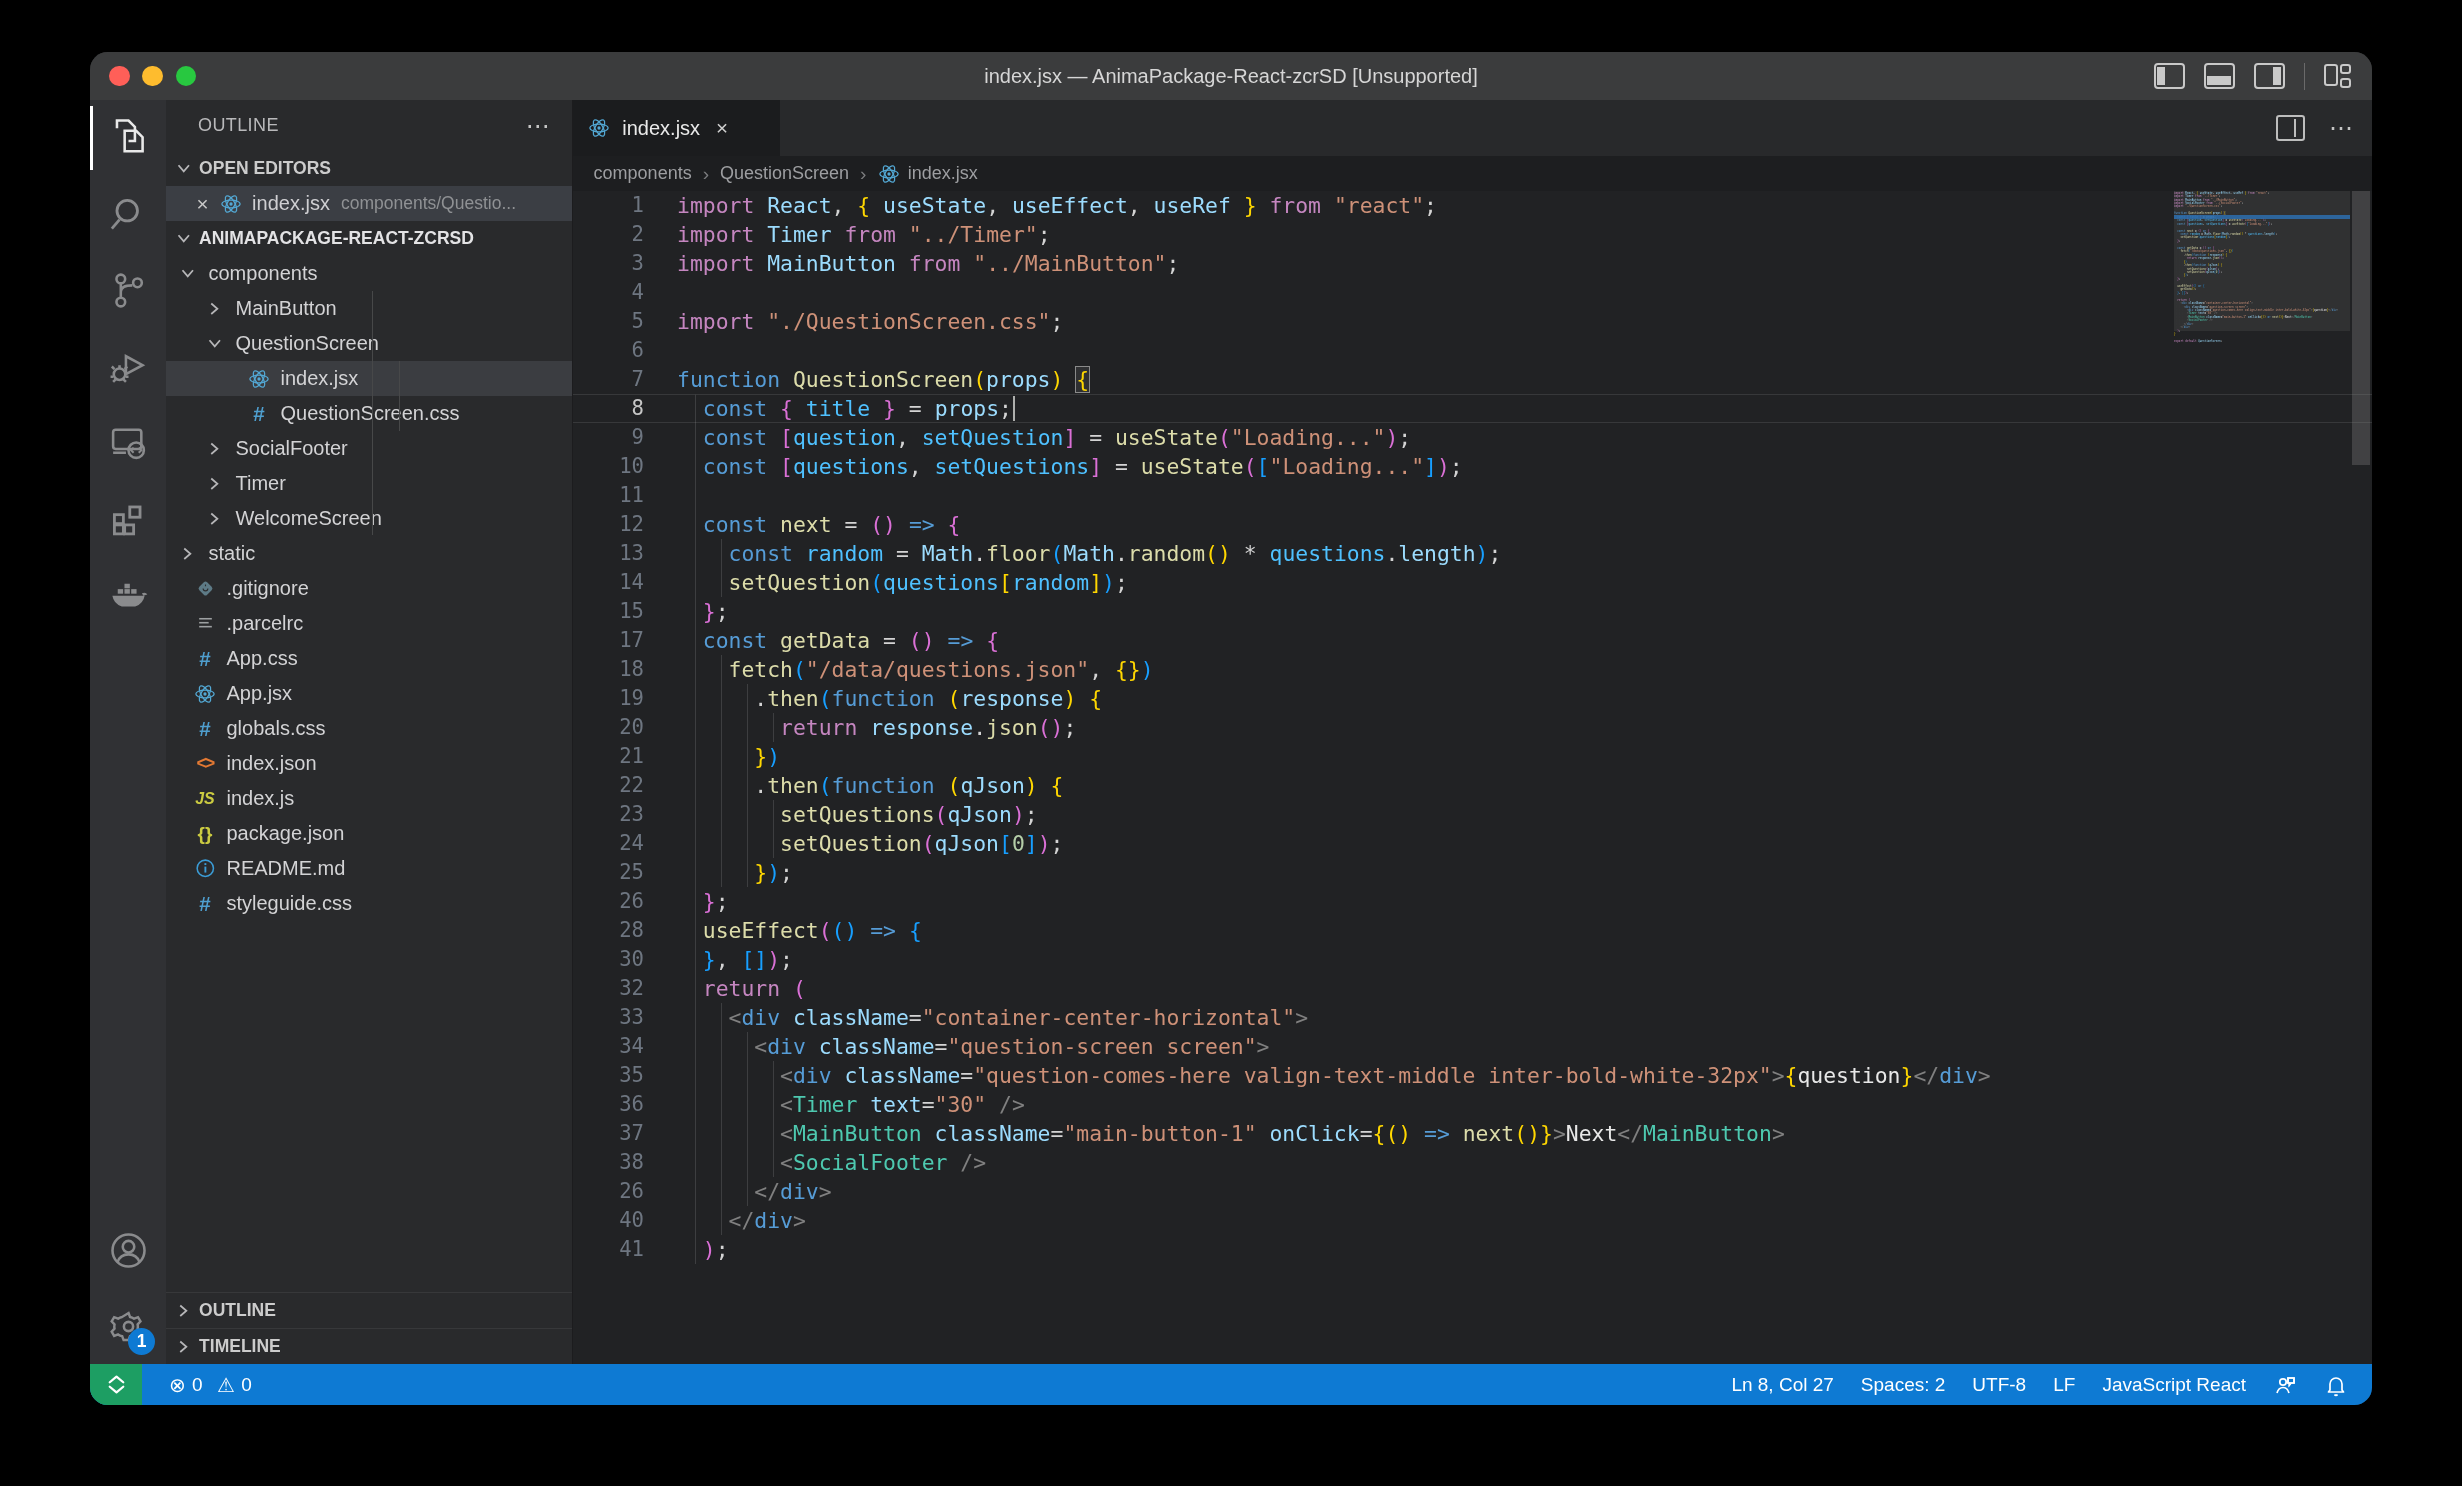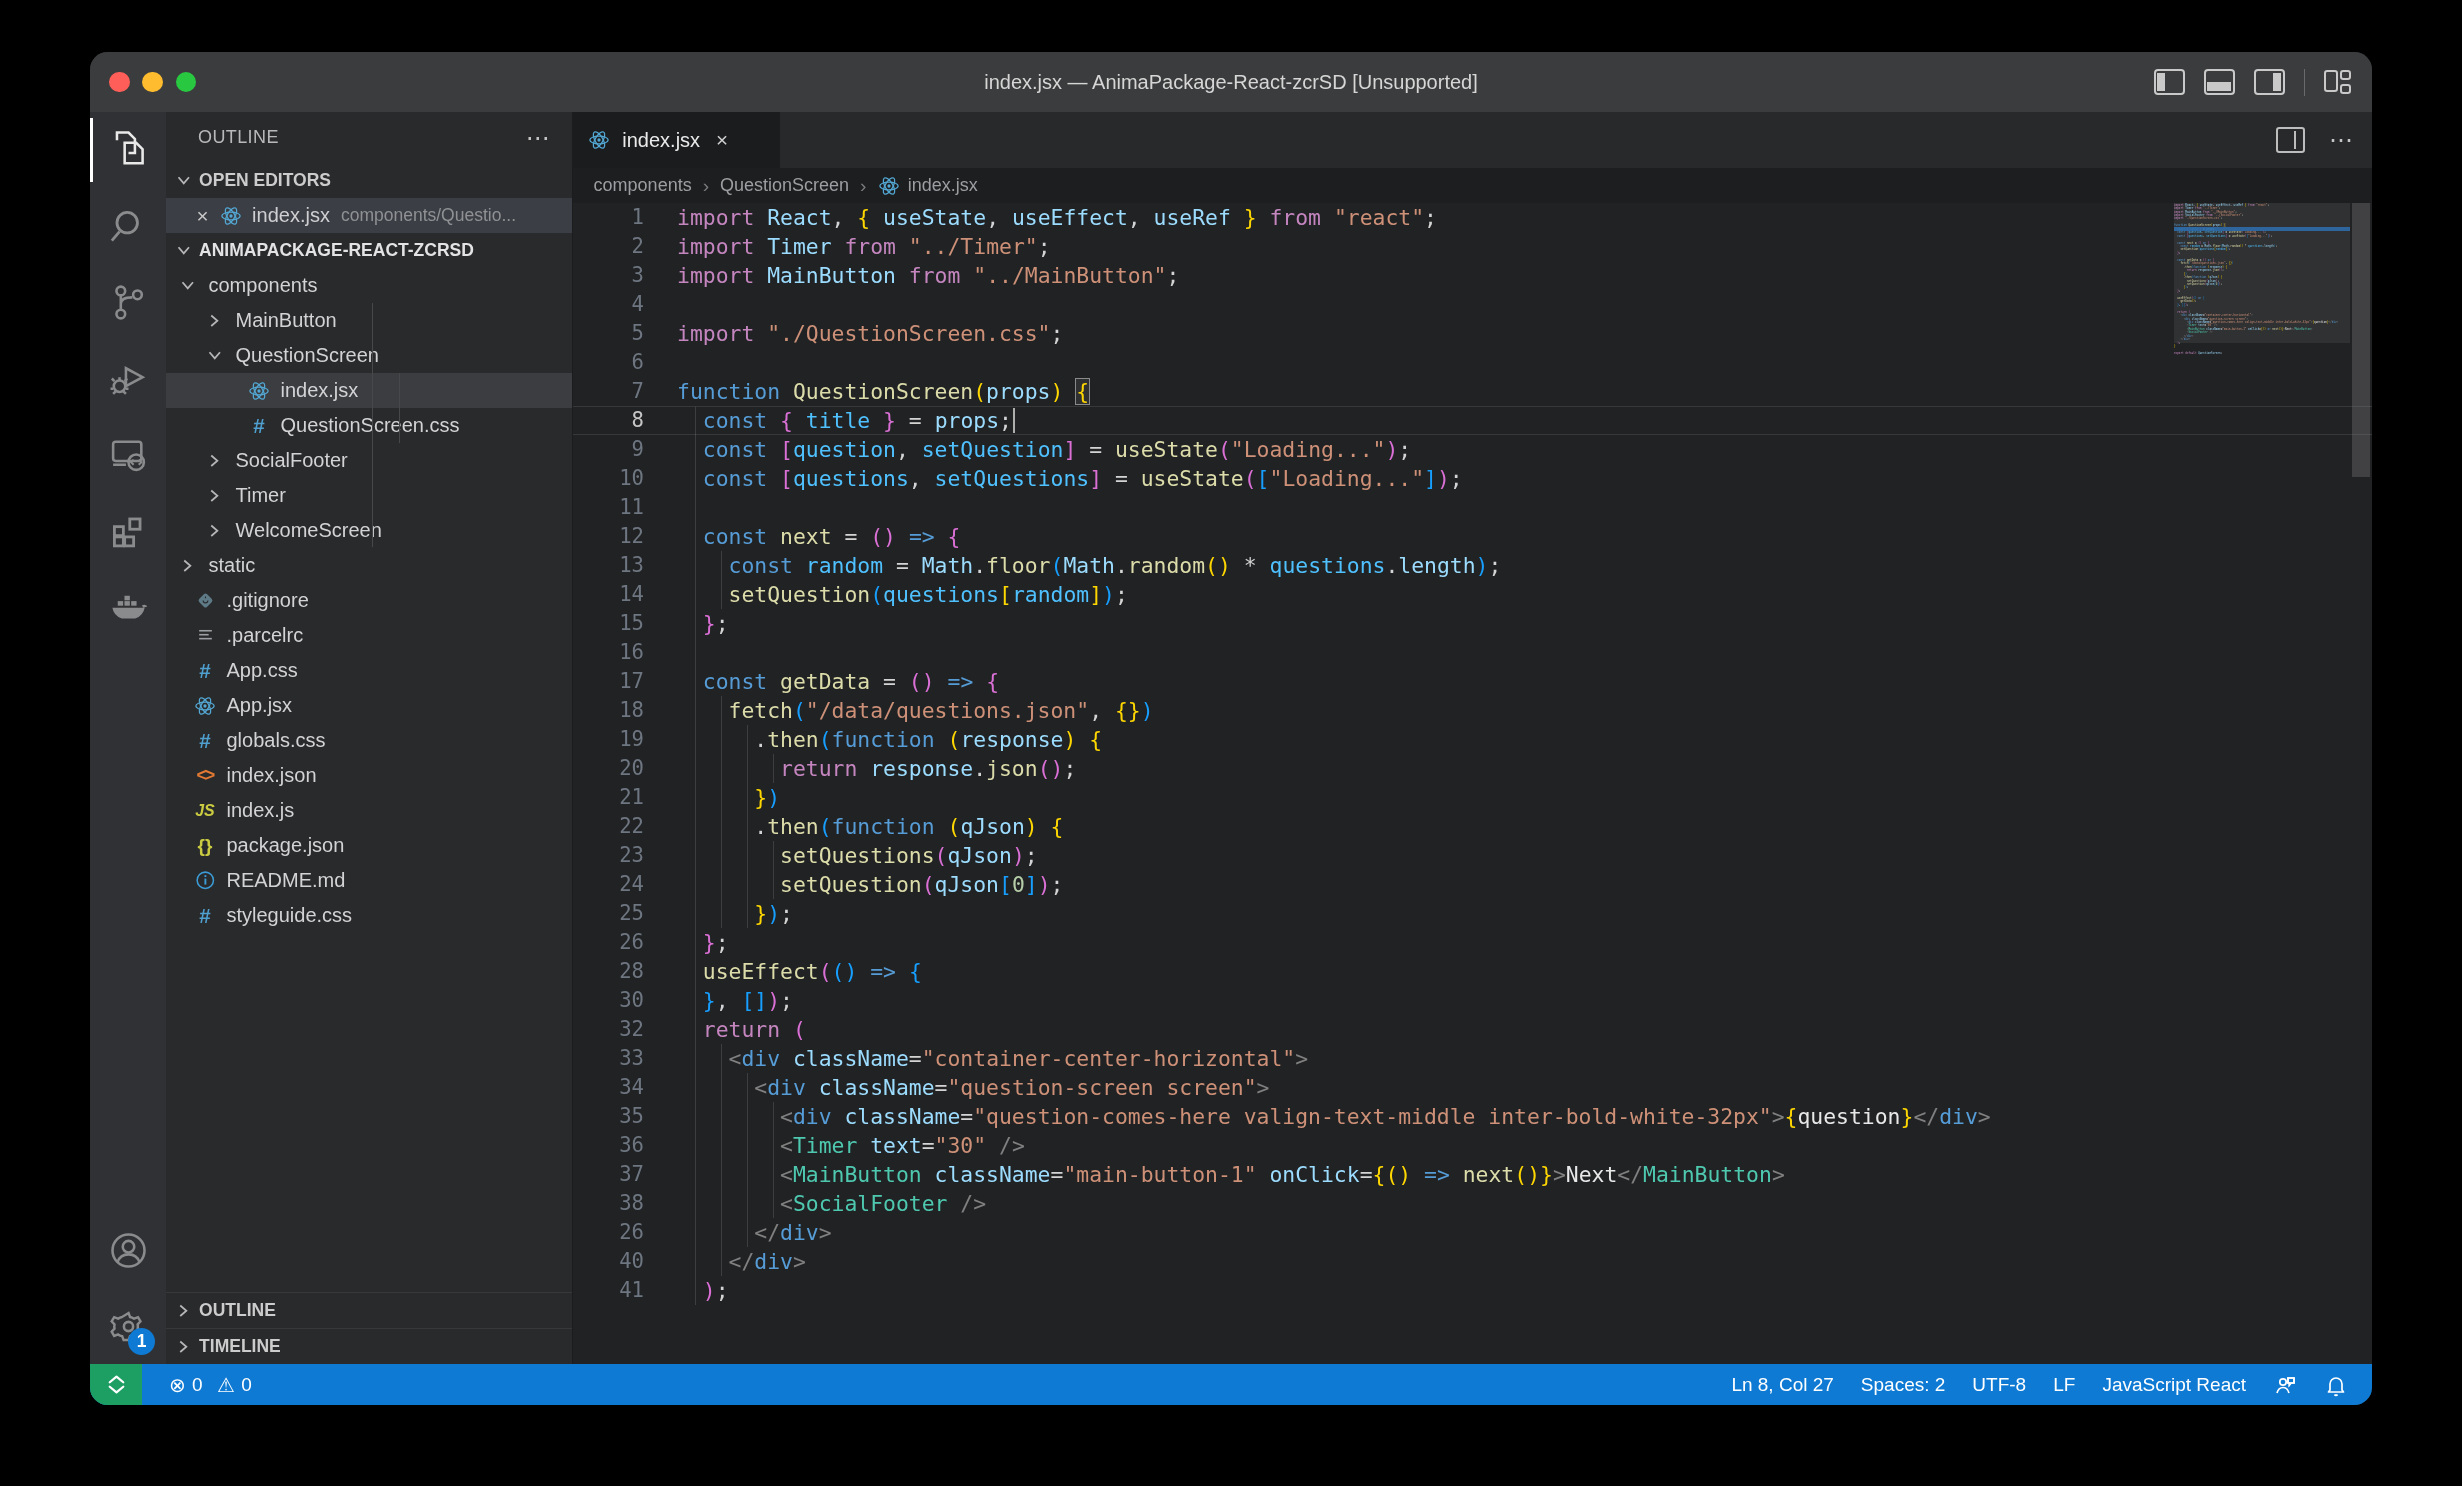--- a/index.html
+++ b/index.html
@@ -1,21 +1,21 @@
 <!DOCTYPE html>
 <html style="font-size:12.7px"><head>
 <meta charset="utf-8">
 <style>
   html,body{margin:0;padding:0;background:#000;}
   #screen{position:relative;width:2462px;height:1487px;background:#000;overflow:hidden;
           font-family:"Liberation Sans",sans-serif;-webkit-font-smoothing:antialiased;}
   #window{position:absolute;left:90px;top:52px;width:2282px;height:1353px;background:#212224;
           border-radius:17.5px;overflow:hidden;box-shadow:0 32px 95px rgba(0,0,0,.7);display:flex;flex-direction:column;}
   
-  #titlebar{height:60px;background:#3b3c3d;display:flex;align-items:center;position:relative;flex:0 0 auto;}
+  #titlebar{height:48px;background:#3b3c3d;display:flex;align-items:center;position:relative;flex:0 0 auto;}
   .traffic{width:20.6px;height:20.6px;border-radius:50%;margin-left:12.7px;}
   .t-red{background:#ff5f58;margin-left:19px;}
   .t-yellow{background:#febc2e;}
   .t-green{background:#28c840;}
   #window-title{position:absolute;left:0;right:0;text-align:center;color:#d6d6d6;font-size:20px;pointer-events:none;}
   #titlebar-icons{position:absolute;right:20.6px;display:flex;align-items:center;gap:19px;}
   .tb-ico{width:27px;height:22px;border:2px solid #c9c9c9;border-radius:4px;position:relative;}
   .tb-ico .fill{position:absolute;top:1.6px;bottom:1.6px;width:8px;background:#c9c9c9;}
   .tb-sep{width:1.6px;height:27px;background:#6a6a6a;}
   .tb-grid{width:27px;height:24px;position:relative;}
@@ -467,21 +467,20 @@
               <div class="cline"><span class="lnum">6</span><span class="ltext"></span></div>
               <div class="cline"><span class="lnum">7</span><span class="ltext"><span class="tok-k">function</span><span class="tok-f"> QuestionScreen</span><span class="tok-b1">(</span><span class="tok-v">props</span><span class="tok-b1">)</span><span class="tok-p"> </span><span class="tok-b1m">{</span></span></div>
               <div class="cline cur"><span class="lnum">8</span><span class="ltext"><span class="tok-k">  const</span><span class="tok-p"> </span><span class="tok-b2">{</span><span class="tok-c"> title </span><span class="tok-b2">}</span><span class="tok-p"> = </span><span class="tok-v">props</span><span class="tok-p">;</span><span class="iguide" style="left: 18px;"></span><span class="cursor" style="left: 336px;"></span></span></div>
               <div class="cline"><span class="lnum">9</span><span class="ltext"><span class="tok-k">  const</span><span class="tok-p"> </span><span class="tok-b2">[</span><span class="tok-c">question</span><span class="tok-p">, </span><span class="tok-c">setQuestion</span><span class="tok-b2">]</span><span class="tok-p"> = </span><span class="tok-f">useState</span><span class="tok-b2">(</span><span class="tok-s">"Loading..."</span><span class="tok-b2">)</span><span class="tok-p">;</span><span class="iguide" style="left: 18px;"></span></span></div>
               <div class="cline"><span class="lnum">10</span><span class="ltext"><span class="tok-k">  const</span><span class="tok-p"> </span><span class="tok-b2">[</span><span class="tok-c">questions</span><span class="tok-p">, </span><span class="tok-c">setQuestions</span><span class="tok-b2">]</span><span class="tok-p"> = </span><span class="tok-f">useState</span><span class="tok-b2">(</span><span class="tok-b3">[</span><span class="tok-s">"Loading..."</span><span class="tok-b3">]</span><span class="tok-b2">)</span><span class="tok-p">;</span><span class="iguide" style="left: 18px;"></span></span></div>
               <div class="cline"><span class="lnum">11</span><span class="ltext"><span class="iguide" style="left: 18px;"></span></span></div>
               <div class="cline"><span class="lnum">12</span><span class="ltext"><span class="tok-k">  const</span><span class="tok-f"> next</span><span class="tok-p"> = </span><span class="tok-b2">(</span><span class="tok-b2">)</span><span class="tok-p"> </span><span class="tok-k">=&gt;</span><span class="tok-p"> </span><span class="tok-b2">{</span><span class="iguide" style="left: 18px;"></span></span></div>
               <div class="cline"><span class="lnum">13</span><span class="ltext"><span class="tok-k">    const</span><span class="tok-c"> random</span><span class="tok-p"> = </span><span class="tok-v">Math</span><span class="tok-p">.</span><span class="tok-f">floor</span><span class="tok-b3">(</span><span class="tok-v">Math</span><span class="tok-p">.</span><span class="tok-f">random</span><span class="tok-b1">(</span><span class="tok-b1">)</span><span class="tok-p"> * </span><span class="tok-c">questions</span><span class="tok-p">.</span><span class="tok-v">length</span><span class="tok-b3">)</span><span class="tok-p">;</span><span class="iguide" style="left: 18px;"></span><span class="iguide" style="left: 44px;"></span></span></div>
               <div class="cline"><span class="lnum">14</span><span class="ltext"><span class="tok-f">    setQuestion</span><span class="tok-b3">(</span><span class="tok-c">questions</span><span class="tok-b1">[</span><span class="tok-c">random</span><span class="tok-b1">]</span><span class="tok-b3">)</span><span class="tok-p">;</span><span class="iguide" style="left: 18px;"></span><span class="iguide" style="left: 44px;"></span></span></div>
               <div class="cline"><span class="lnum">15</span><span class="ltext"><span class="tok-b2">  }</span><span class="tok-p">;</span><span class="iguide" style="left: 18px;"></span></span></div>
-              <div class="cline"><span class="lnum">16</span><span class="ltext"><span class="iguide" style="left: 18px;"></span></span></div>
               <div class="cline"><span class="lnum">17</span><span class="ltext"><span class="tok-k">  const</span><span class="tok-f"> getData</span><span class="tok-p"> = </span><span class="tok-b2">(</span><span class="tok-b2">)</span><span class="tok-p"> </span><span class="tok-k">=&gt;</span><span class="tok-p"> </span><span class="tok-b2">{</span><span class="iguide" style="left: 18px;"></span></span></div>
               <div class="cline"><span class="lnum">18</span><span class="ltext"><span class="tok-f">    fetch</span><span class="tok-b3">(</span><span class="tok-s">"/data/questions.json"</span><span class="tok-p">, </span><span class="tok-b1">{</span><span class="tok-b1">}</span><span class="tok-b3">)</span><span class="iguide" style="left: 18px;"></span><span class="iguide" style="left: 44px;"></span></span></div>
               <div class="cline"><span class="lnum">19</span><span class="ltext"><span class="tok-p">      .</span><span class="tok-f">then</span><span class="tok-b3">(</span><span class="tok-k">function</span><span class="tok-p"> </span><span class="tok-b1">(</span><span class="tok-v">response</span><span class="tok-b1">)</span><span class="tok-p"> </span><span class="tok-b1">{</span><span class="iguide" style="left: 18px;"></span><span class="iguide" style="left: 44px;"></span><span class="iguide" style="left: 70px;"></span></span></div>
               <div class="cline"><span class="lnum">20</span><span class="ltext"><span class="tok-k2">        return</span><span class="tok-p"> </span><span class="tok-v">response</span><span class="tok-p">.</span><span class="tok-f">json</span><span class="tok-b2">(</span><span class="tok-b2">)</span><span class="tok-p">;</span><span class="iguide" style="left: 18px;"></span><span class="iguide" style="left: 44px;"></span><span class="iguide" style="left: 70px;"></span><span class="iguide" style="left: 96px;"></span></span></div>
               <div class="cline"><span class="lnum">21</span><span class="ltext"><span class="tok-b1">      }</span><span class="tok-b3">)</span><span class="iguide" style="left: 18px;"></span><span class="iguide" style="left: 44px;"></span><span class="iguide" style="left: 70px;"></span></span></div>
               <div class="cline"><span class="lnum">22</span><span class="ltext"><span class="tok-p">      .</span><span class="tok-f">then</span><span class="tok-b3">(</span><span class="tok-k">function</span><span class="tok-p"> </span><span class="tok-b1">(</span><span class="tok-v">qJson</span><span class="tok-b1">)</span><span class="tok-p"> </span><span class="tok-b1">{</span><span class="iguide" style="left: 18px;"></span><span class="iguide" style="left: 44px;"></span><span class="iguide" style="left: 70px;"></span></span></div>
               <div class="cline"><span class="lnum">23</span><span class="ltext"><span class="tok-f">        setQuestions</span><span class="tok-b2">(</span><span class="tok-v">qJson</span><span class="tok-b2">)</span><span class="tok-p">;</span><span class="iguide" style="left: 18px;"></span><span class="iguide" style="left: 44px;"></span><span class="iguide" style="left: 70px;"></span><span class="iguide" style="left: 96px;"></span></span></div>
               <div class="cline"><span class="lnum">24</span><span class="ltext"><span class="tok-f">        setQuestion</span><span class="tok-b2">(</span><span class="tok-v">qJson</span><span class="tok-b3">[</span><span class="tok-n">0</span><span class="tok-b3">]</span><span class="tok-b2">)</span><span class="tok-p">;</span><span class="iguide" style="left: 18px;"></span><span class="iguide" style="left: 44px;"></span><span class="iguide" style="left: 70px;"></span><span class="iguide" style="left: 96px;"></span></span></div>
               <div class="cline"><span class="lnum">25</span><span class="ltext"><span class="tok-b1">      }</span><span class="tok-b3">)</span><span class="tok-p">;</span><span class="iguide" style="left: 18px;"></span><span class="iguide" style="left: 44px;"></span><span class="iguide" style="left: 70px;"></span></span></div>
               <div class="cline"><span class="lnum">26</span><span class="ltext"><span class="tok-b2">  }</span><span class="tok-p">;</span><span class="iguide" style="left: 18px;"></span></span></div>

